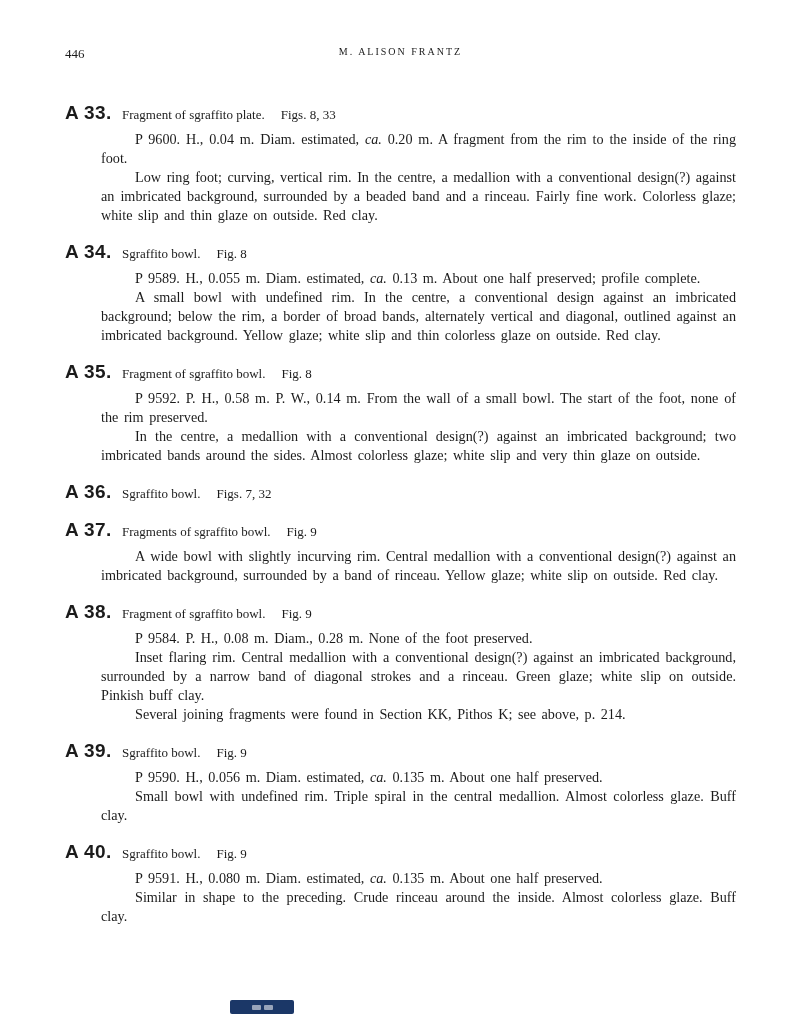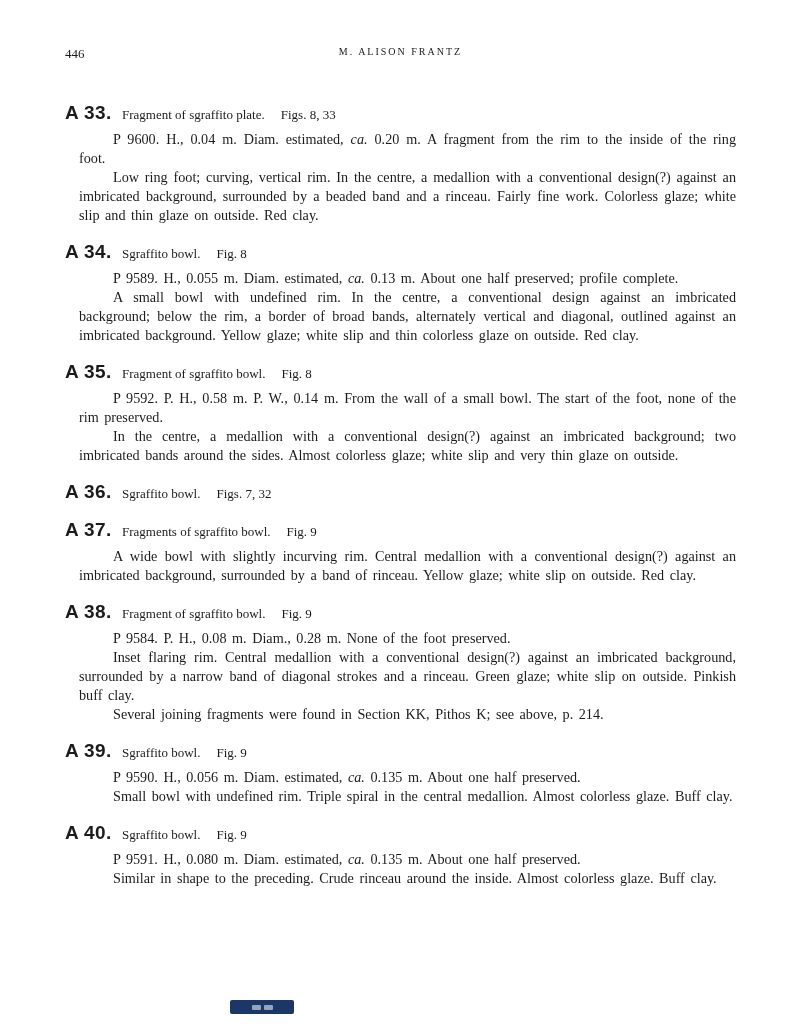--- a/index.html
+++ b/index.html
@@ -53,21 +53,21 @@
     letter-spacing: 0.4px;
   }
   .entry-title {
     margin: 0;
     font-weight: normal;
     font-size: 13px;
     display: flex;
     align-items: baseline;
     gap: 16px;
   }
-  .entry-body { margin-left: 14px; }
+  .entry-body { margin-left: 36px; }
   .entry-paragraph {
     margin: 0;
     text-indent: 34px;
     text-align: justify;
     font-size: 14.2px;
     line-height: 19px;
     word-spacing: 2px;
   }
   .italic { font-style: italic; }
   .scan-watermark {

